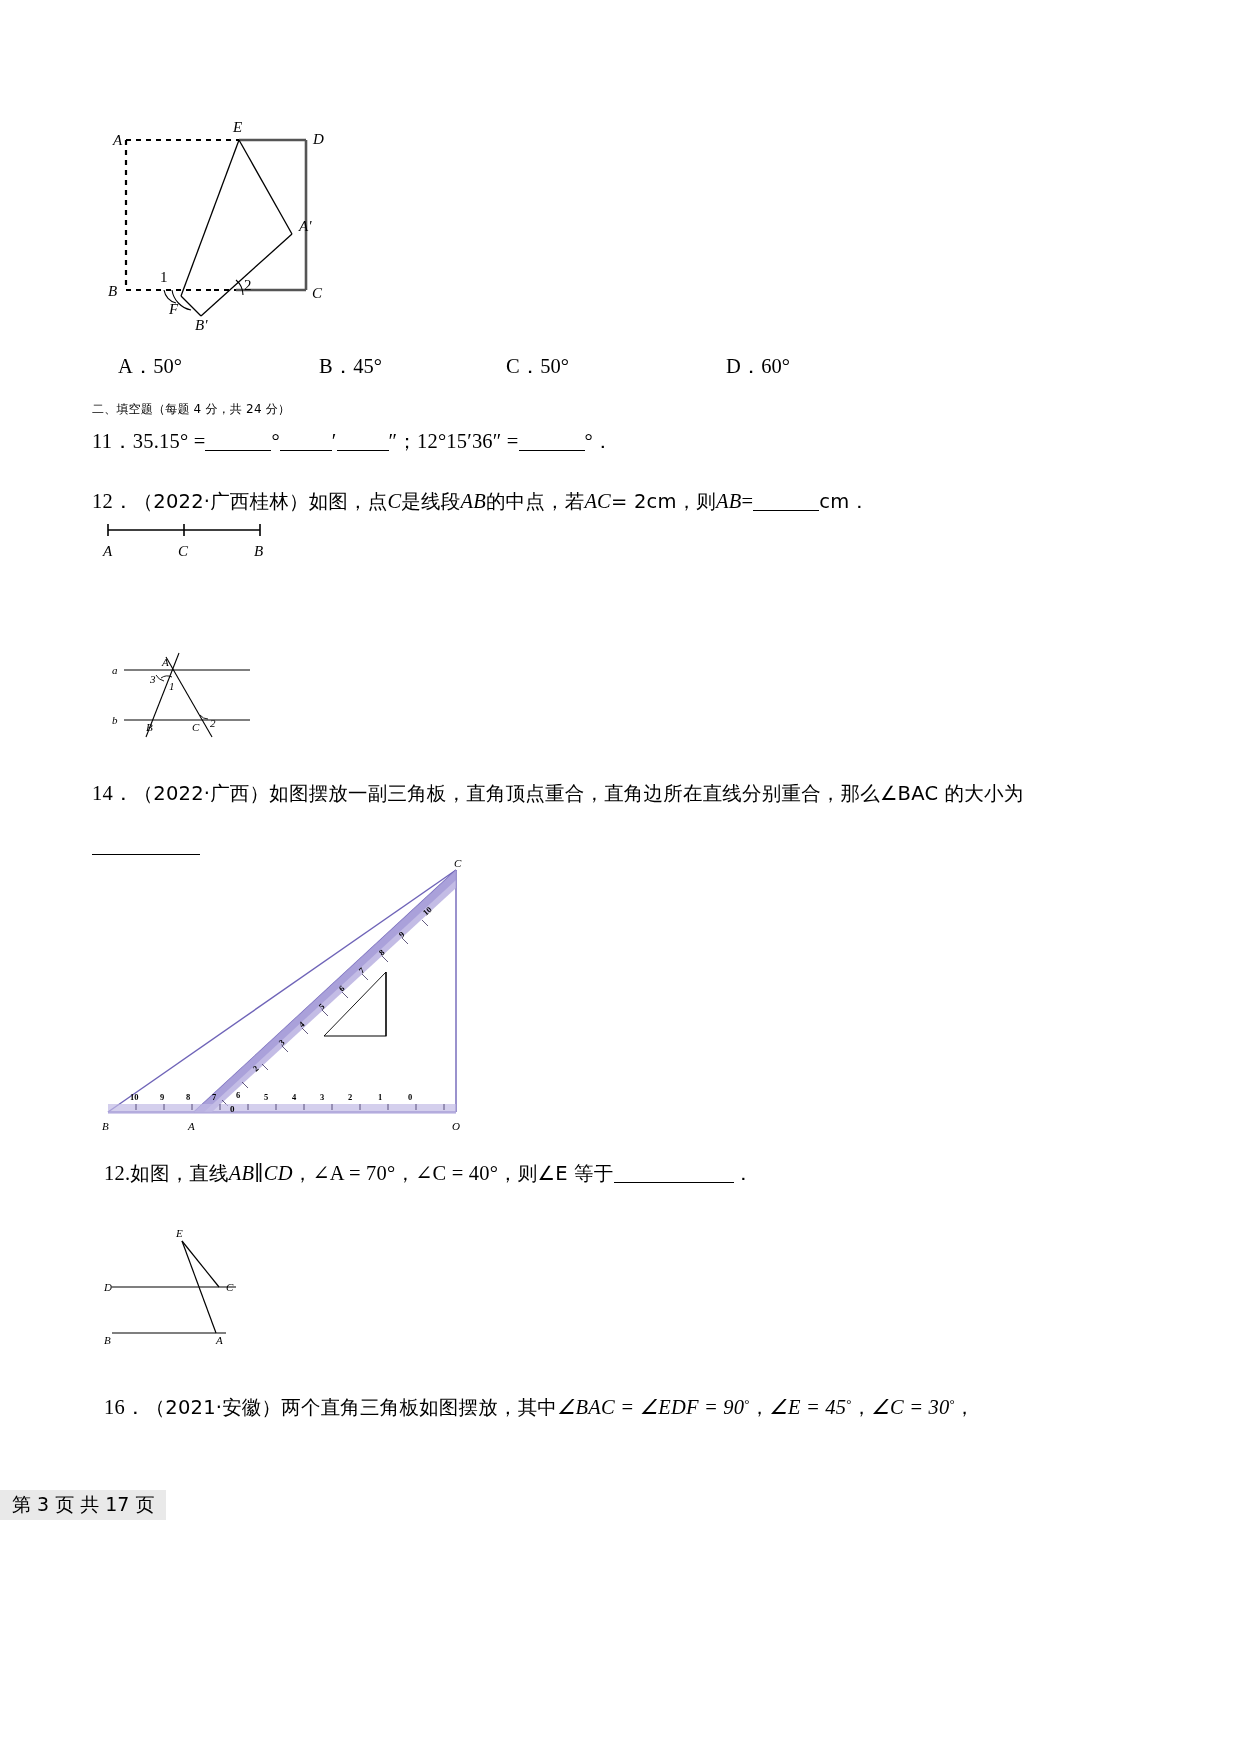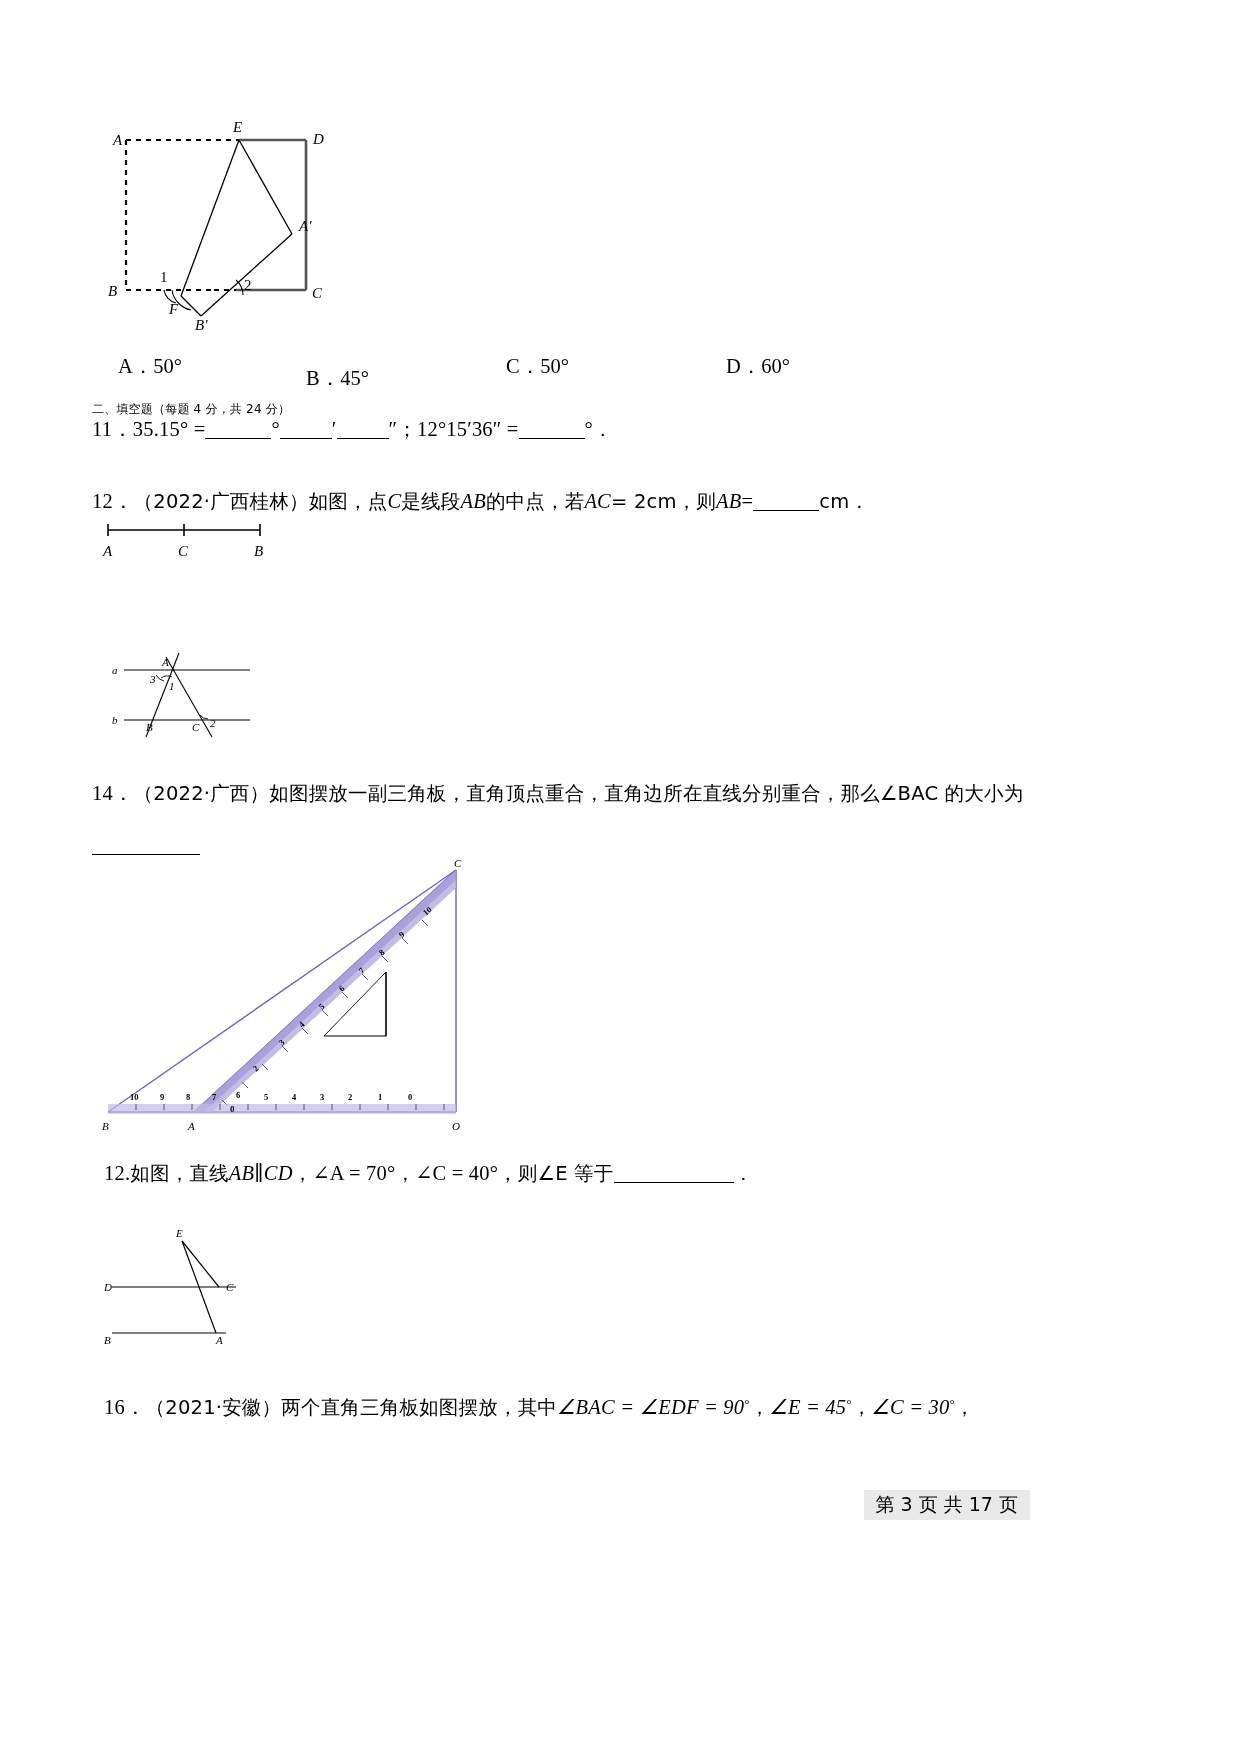--- a/index.html
+++ b/index.html
@@ -46,39 +46,39 @@
     position: absolute;
     font-size: 20.5px;
     white-space: nowrap;
   }
 
   
   #sec-head { left: 92px; top: 390px; font-size: 21px; }
   #sec-head .cn { font-size: 12px; font-weight: 400; }
 
   
-  #q11 { left: 92px; top: 414px; }
+  #q11 { left: 92px; top: 426px; }
   #q12 { left: 92px; top: 486px; }
   #fig-q12 { left: 100px; top: 518px; width: 180px; height: 48px; }
   #q13 { left: 104px; top: 602px; }
   #fig-q13 { left: 104px; top: 645px; width: 160px; height: 95px; }
   #q14 { left: 92px; top: 778px; }
   #q14-blank { left: 92px; top: 830px; }
   #fig-q14 { left: 96px; top: 860px; width: 400px; height: 275px; }
   #q15 { left: 104px; top: 1158px; }
   #fig-q15 { left: 104px; top: 1225px; width: 170px; height: 120px; }
   #q16 { left: 104px; top: 1392px; }
 
   
   #footer {
     position: absolute;
     left: 0;
     top: 1490px;
     width: 1030px;
-    text-align: right;
+    text-align: left;
     font-size: 20px;
   }
   #footer .fbox {
     display: inline-block;
     background: #e9e9e9;
     padding: 2px 12px;
   }
   #footer .cn { font-size: 19px; }
 
   svg { display: block; overflow: visible; }
@@ -121,21 +121,21 @@
       <text class="num" x="64" y="164">1</text>
       <text class="num" x="148" y="172">2</text>
       <text class="lbl" x="73" y="196">F</text>
       <text class="lbl" x="99" y="212">B'</text>
       <text class="lbl" x="216" y="180">C</text>
     </svg>
   </div>
 
   <div class="blk" id="choices">
     <span class="opt" style="left:0px;">A．50°</span>
-    <span class="opt" style="left:188px;margin-top:12px;">B．45°</span>
+    <span class="opt" style="left:201px;">B．45°</span>
     <span class="opt" style="left:388px;">C．50°</span>
     <span class="opt" style="left:608px;font-family:Liberation Serif, serif;">D．60°</span>
   </div>
 
   <div class="blk qtext" id="sec-head">
     <span class="cn">二、填空题（每题 4 分，共 24 分）</span>
   </div>
 
   <div class="blk qtext" id="q11">
     <span>11．</span><span>35.15° =</span><span class="blank-m"></span><span>°</span><span class="blank-s"></span><span>′</span><span class="blank-s"></span><span>″</span><span class="cn">；</span><span>12°15′36″ =</span><span class="blank-m"></span><span>°</span><span class="cn">．</span>

